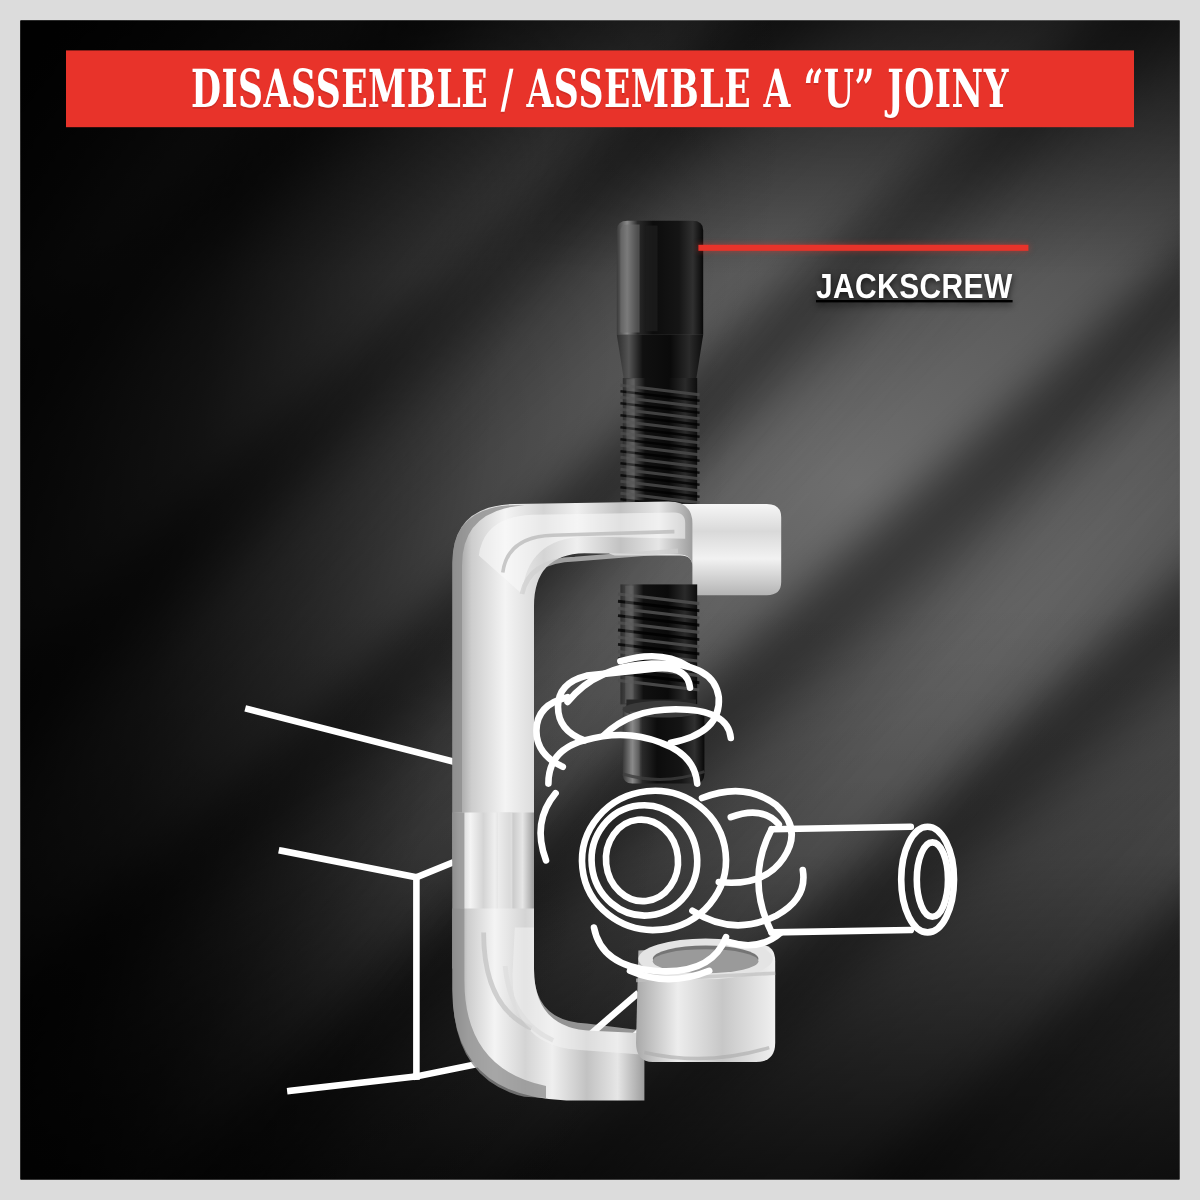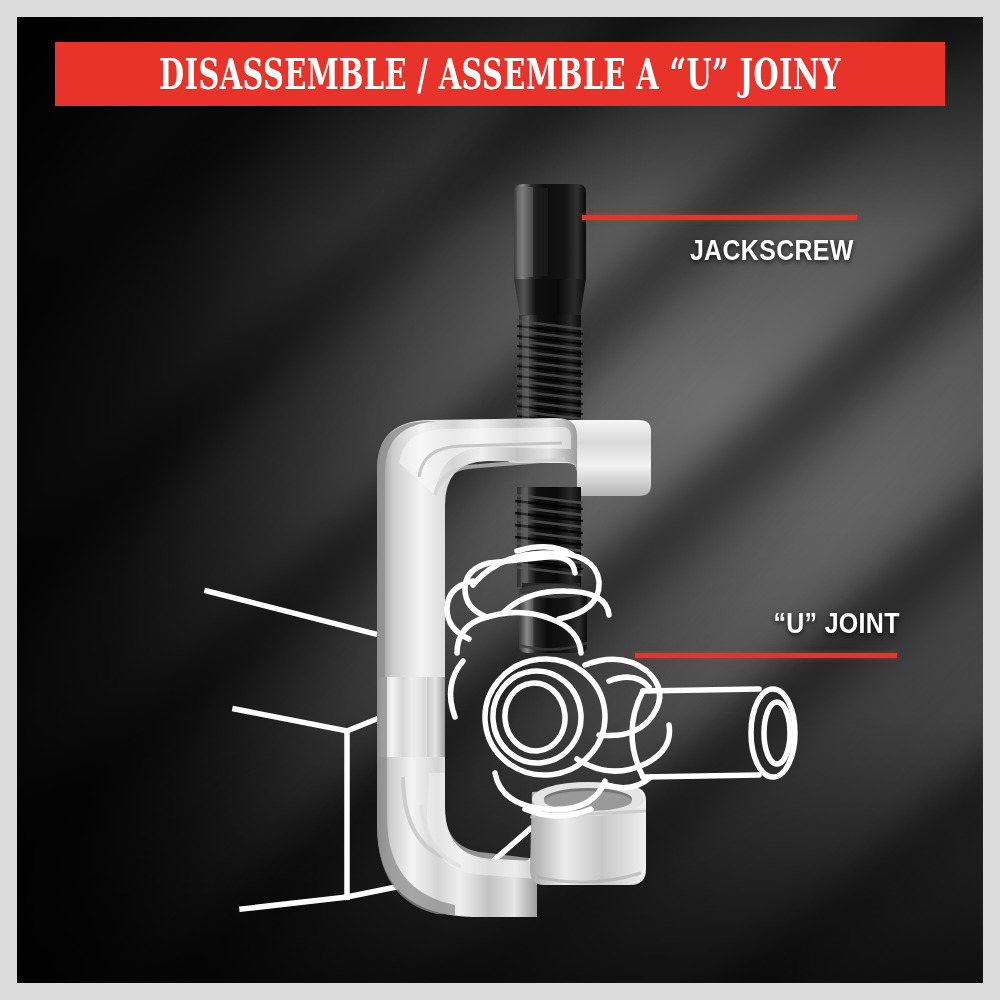--- a/index.html
+++ b/index.html
@@ -7,21 +7,20 @@
   html, body {
     margin: 0; padding: 0;
     background: #ffffff;
     font-family: "Liberation Sans", sans-serif;
   }
   #stage {
     position: relative;
     width: 1000px; height: 1000px;
     background: #dcdcdc;
     overflow: hidden;
-    text-align: right;
   }
   
   #frame {
     position: absolute;
     left: 17px; top: 17px;
     width: 966px; height: 966px;
     overflow: hidden;
     background: #2b2b2b;
   }
   
@@ -96,21 +95,21 @@
     transform: scaleX(0.86);
     transform-origin: left center;
     text-shadow: 0 2px 6px rgba(0,0,0,.75);
   }
   .callout .rule {
     height: 5px;
     background: #e8332a;
     box-shadow: 0 0 5px rgba(232,51,42,.55);
   }
 
-  #callout-jackscrew { left: 565px; top: 198px; width: 300px; }
+  #callout-jackscrew { left: 565px; top: 187px; width: 300px; text-decoration: underline; }
   #callout-jackscrew .rule { width: 275px; margin-bottom: 16px; }
   #callout-jackscrew .label { margin-left: 98px; }
 
   #callout-balljoint { left: 113px; top: 424px; width: 310px; }
   #callout-balljoint .label { margin-left: 3px; margin-bottom: 16px; }
   #callout-balljoint .rule { width: 297px; }
 
   #callout-ujoint { left: 618px; top: 592px; width: 290px; }
   #callout-ujoint .label { margin-left: 110px; margin-bottom: 15px; }
   #callout-ujoint .rule { width: 262px; }
@@ -374,19 +373,15 @@
     <div id="banner">
       <span id="banner-text">DISASSEMBLE / ASSEMBLE A “U” JOINY</span>
     </div>
 
     <div class="callout" id="callout-jackscrew">
       <div class="rule"></div>
       <div class="label">JACKSCREW</div>
     </div>
 
 
-    <div class="callout" id="callout-ujoint">
-      <div class="label">“U” JOINT</div>
-      <div class="rule"></div>
-    </div>
 
   </div>
 </div>
 
 </body></html>

